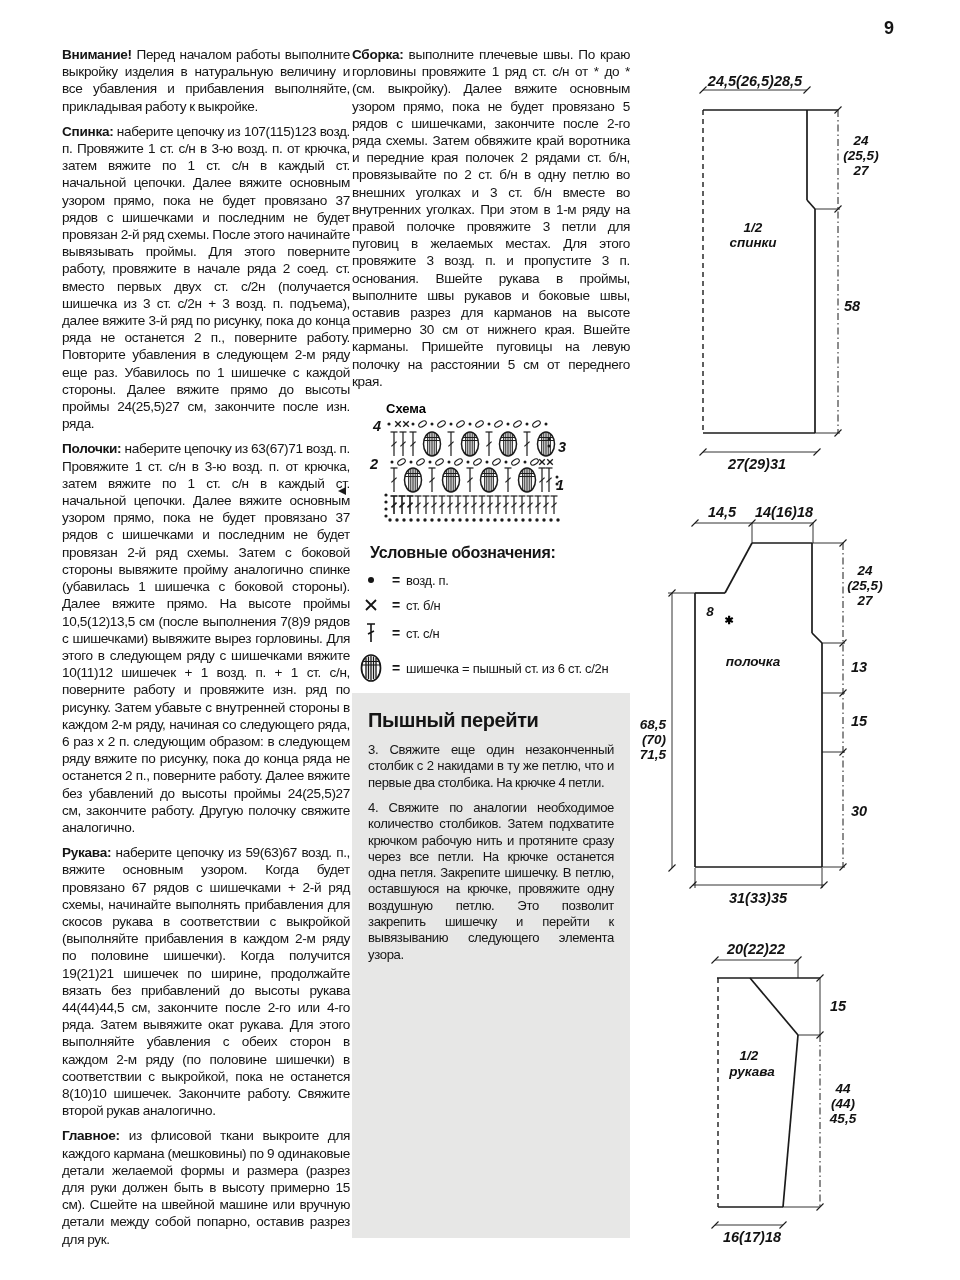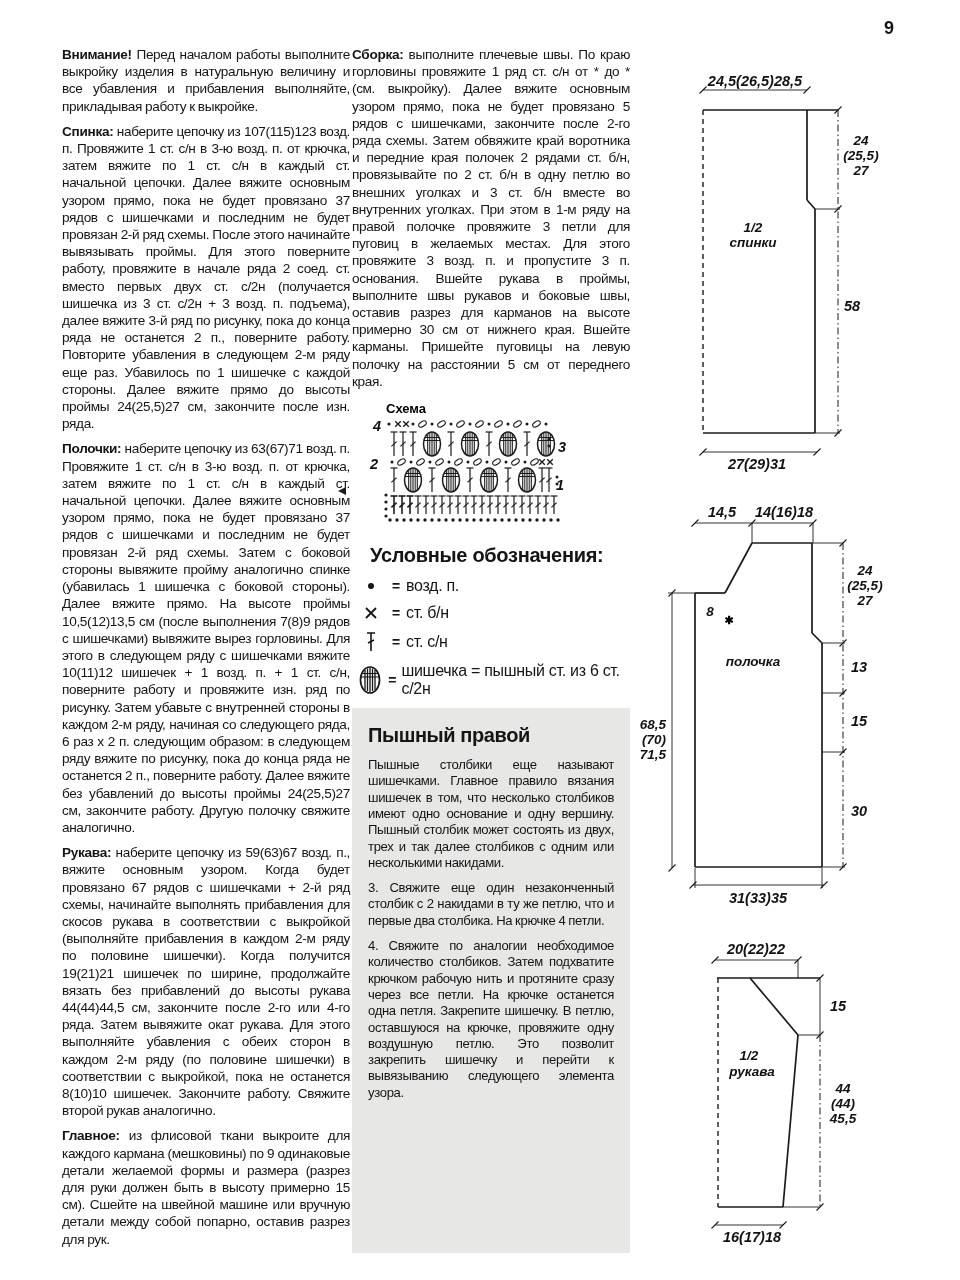--- a/index.html
+++ b/index.html
@@ -9,25 +9,25 @@
   }
   .col{position:absolute;top:46px;}
   #col-left{left:62px;width:288px;}
   #col-mid{left:352px;width:278px;}
   .para{font-size:13.6px;line-height:17.2px;text-align:justify;
         letter-spacing:-0.35px;word-spacing:-0.4px;margin:0 0 8px 0;}
   .para b{letter-spacing:-0.3px;}
   #page-num{position:absolute;left:884px;top:18px;font-size:18px;font-weight:bold;}
   #schema-block{margin-top:4px;text-align:center;}
   #legend{margin-top:6px;}
-  #legend-title{font-size:20px;font-weight:bold;margin:0 0 10px 18px;letter-spacing:-0.3px;}
+  #legend-title{font-size:16px;font-weight:bold;margin:0 0 10px 18px;letter-spacing:-0.3px;}
   .leg-row{display:flex;align-items:center;margin:0 0 9px 4px;}
   .leg-sym{width:30px;display:flex;justify-content:center;align-items:center;}
   .leg-eq{width:20px;text-align:center;font-size:14px;font-weight:bold;}
-  .leg-label{font-size:16px;letter-spacing:-0.3px;}
+  .leg-label{font-size:13px;letter-spacing:-0.3px;}
   #info-box{margin-top:10px;background:#e7e7e6;padding:14px 16px 16px 16px;min-height:545px;box-sizing:border-box;}
   #info-box h2{font-size:20px;font-weight:bold;margin:2px 0 10px 0;letter-spacing:-0.4px;}
   #info-box .para{font-size:13.1px;line-height:16.3px;margin-bottom:9px;}
   #diagrams{position:absolute;left:640px;top:40px;}
   .dlabel{font-family:"Liberation Sans",sans-serif;font-style:italic;font-weight:bold;
           font-size:14.5px;fill:#121212;}
   .dlabel-s{font-size:13.5px;}
   .dlabel-p{font-size:13.5px;}
   .marker-left-arrow{position:absolute;left:338px;top:487px;width:0;height:0;
           border-top:4px solid transparent;border-bottom:4px solid transparent;
@@ -342,22 +342,21 @@
             <path d="M7 5 V25 M12 2.5 V27.5 M17 5 V25 M9.5 3.5 V26 M14.5 3.5 V26" stroke="#151515" stroke-width="1.3" fill="none"></path>
             <path d="M4.5 8.5 H19.5 M3.2 12 H20.8" stroke="#151515" stroke-width="1.2" fill="none"></path>
           </svg>
         </span>
         <span class="leg-eq">=</span>
         <span class="leg-label">шишечка = пышный ст. из 6 ст. с/2н</span>
       </div>
     </div>
 
     <div id="info-box">
-      <h2>Пышный правой</h2>
-      <p class="para">Пышные столбики еще называют шишечками. Главное правило вязания шишечек в том, что несколько столбиков имеют одно основание и одну вершину. Пышный столбик может состоять из двух, трех и так далее столбиков с одним или несколькими накидами.</p>
+      <h2>Пышный перейти</h2>
       <p class="para">3. Свяжите еще один незаконченный столбик с 2 накидами в ту же петлю, что и первые два столбика. На крючке 4 петли.</p>
       <p class="para">4. Свяжите по аналогии необходимое количество столбиков. Затем подхватите крючком рабочую нить и протяните сразу через все петли. На крючке останется одна петля. Закрепите шишечку. В петлю, оставшуюся на крючке, провяжите одну воздушную петлю. Это позволит закрепить шишечку и перейти к вывязыванию следующего элемента узора.</p>
     </div>
   </div>
 
   <svg id="diagrams" width="320" height="1222" viewBox="640 40 320 1222">
     <g id="diag-lines">
         <line x1="703" y1="90" x2="807" y2="90" stroke="#1b1b1b" stroke-width="0.9"></line>
         <line x1="703" y1="110" x2="838" y2="110" stroke="#1b1b1b" stroke-width="1.7"></line>
         <line x1="703" y1="110" x2="703" y2="433" stroke="#1b1b1b" stroke-width="1.4" stroke-dasharray="5,4"></line>

